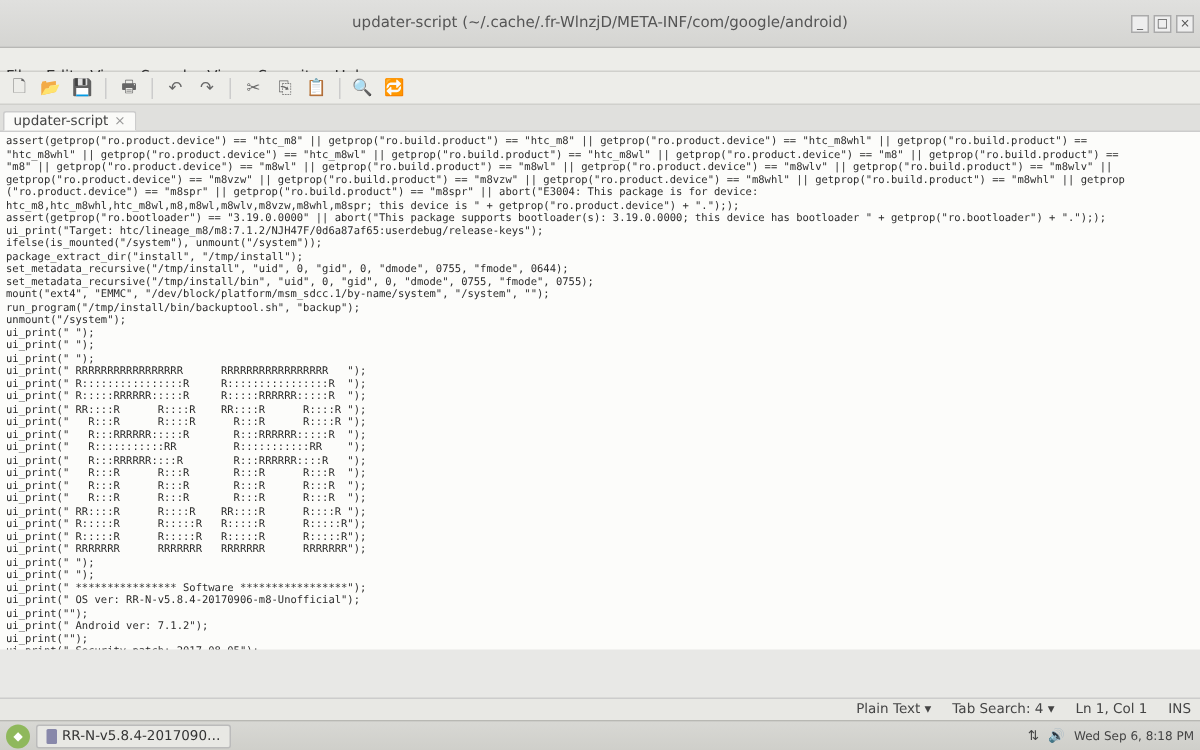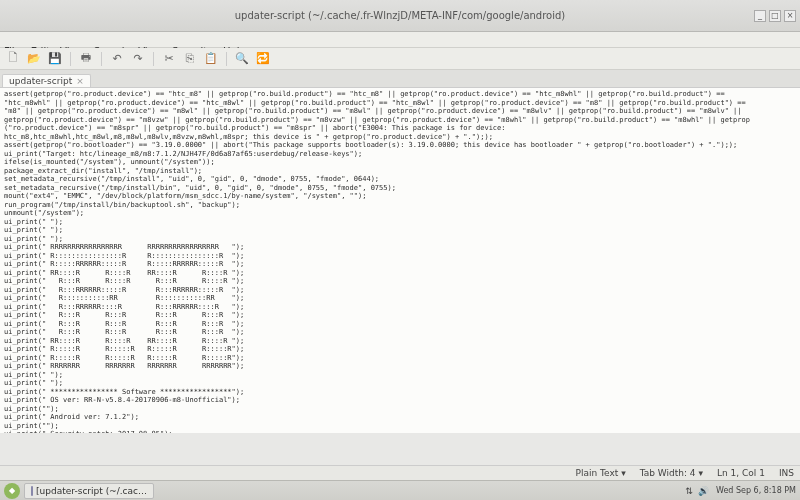--- a/index.html
+++ b/index.html
@@ -261,33 +261,33 @@
 ui_print(" Root status: Enabled");
 ui_print("");
 ui_print("  Build ID: NJH47F");</div>
 
 <div class="statusbar">
   <span class="cell">
     <span>Plain Text</span>
     <span>▾</span>
   </span>
   <span class="cell">
-    <span>Tab Width:</span>
+    <span>Tab Search:</span>
     <span>4</span>
     <span>▾</span>
   </span>
   <span class="cell">Ln 1, Col 1</span>
   <span class="cell">INS</span>
 </div>
 
 <div class="taskbar">
   <div class="start">◆</div>
   <div class="taskitem">
     <div class="ticon"></div>
-    <span>[updater-script (~/.cac…</span>
+    <span>RR-N-v5.8.4-2017090…</span>
   </div>
   <div class="tray">
     <span>⇅</span>
     <span>🔊</span>
     <div class="clock">
       <div>Wed Sep  6, 8:18 PM</div>
     </div>
   </div>
 </div>
 

